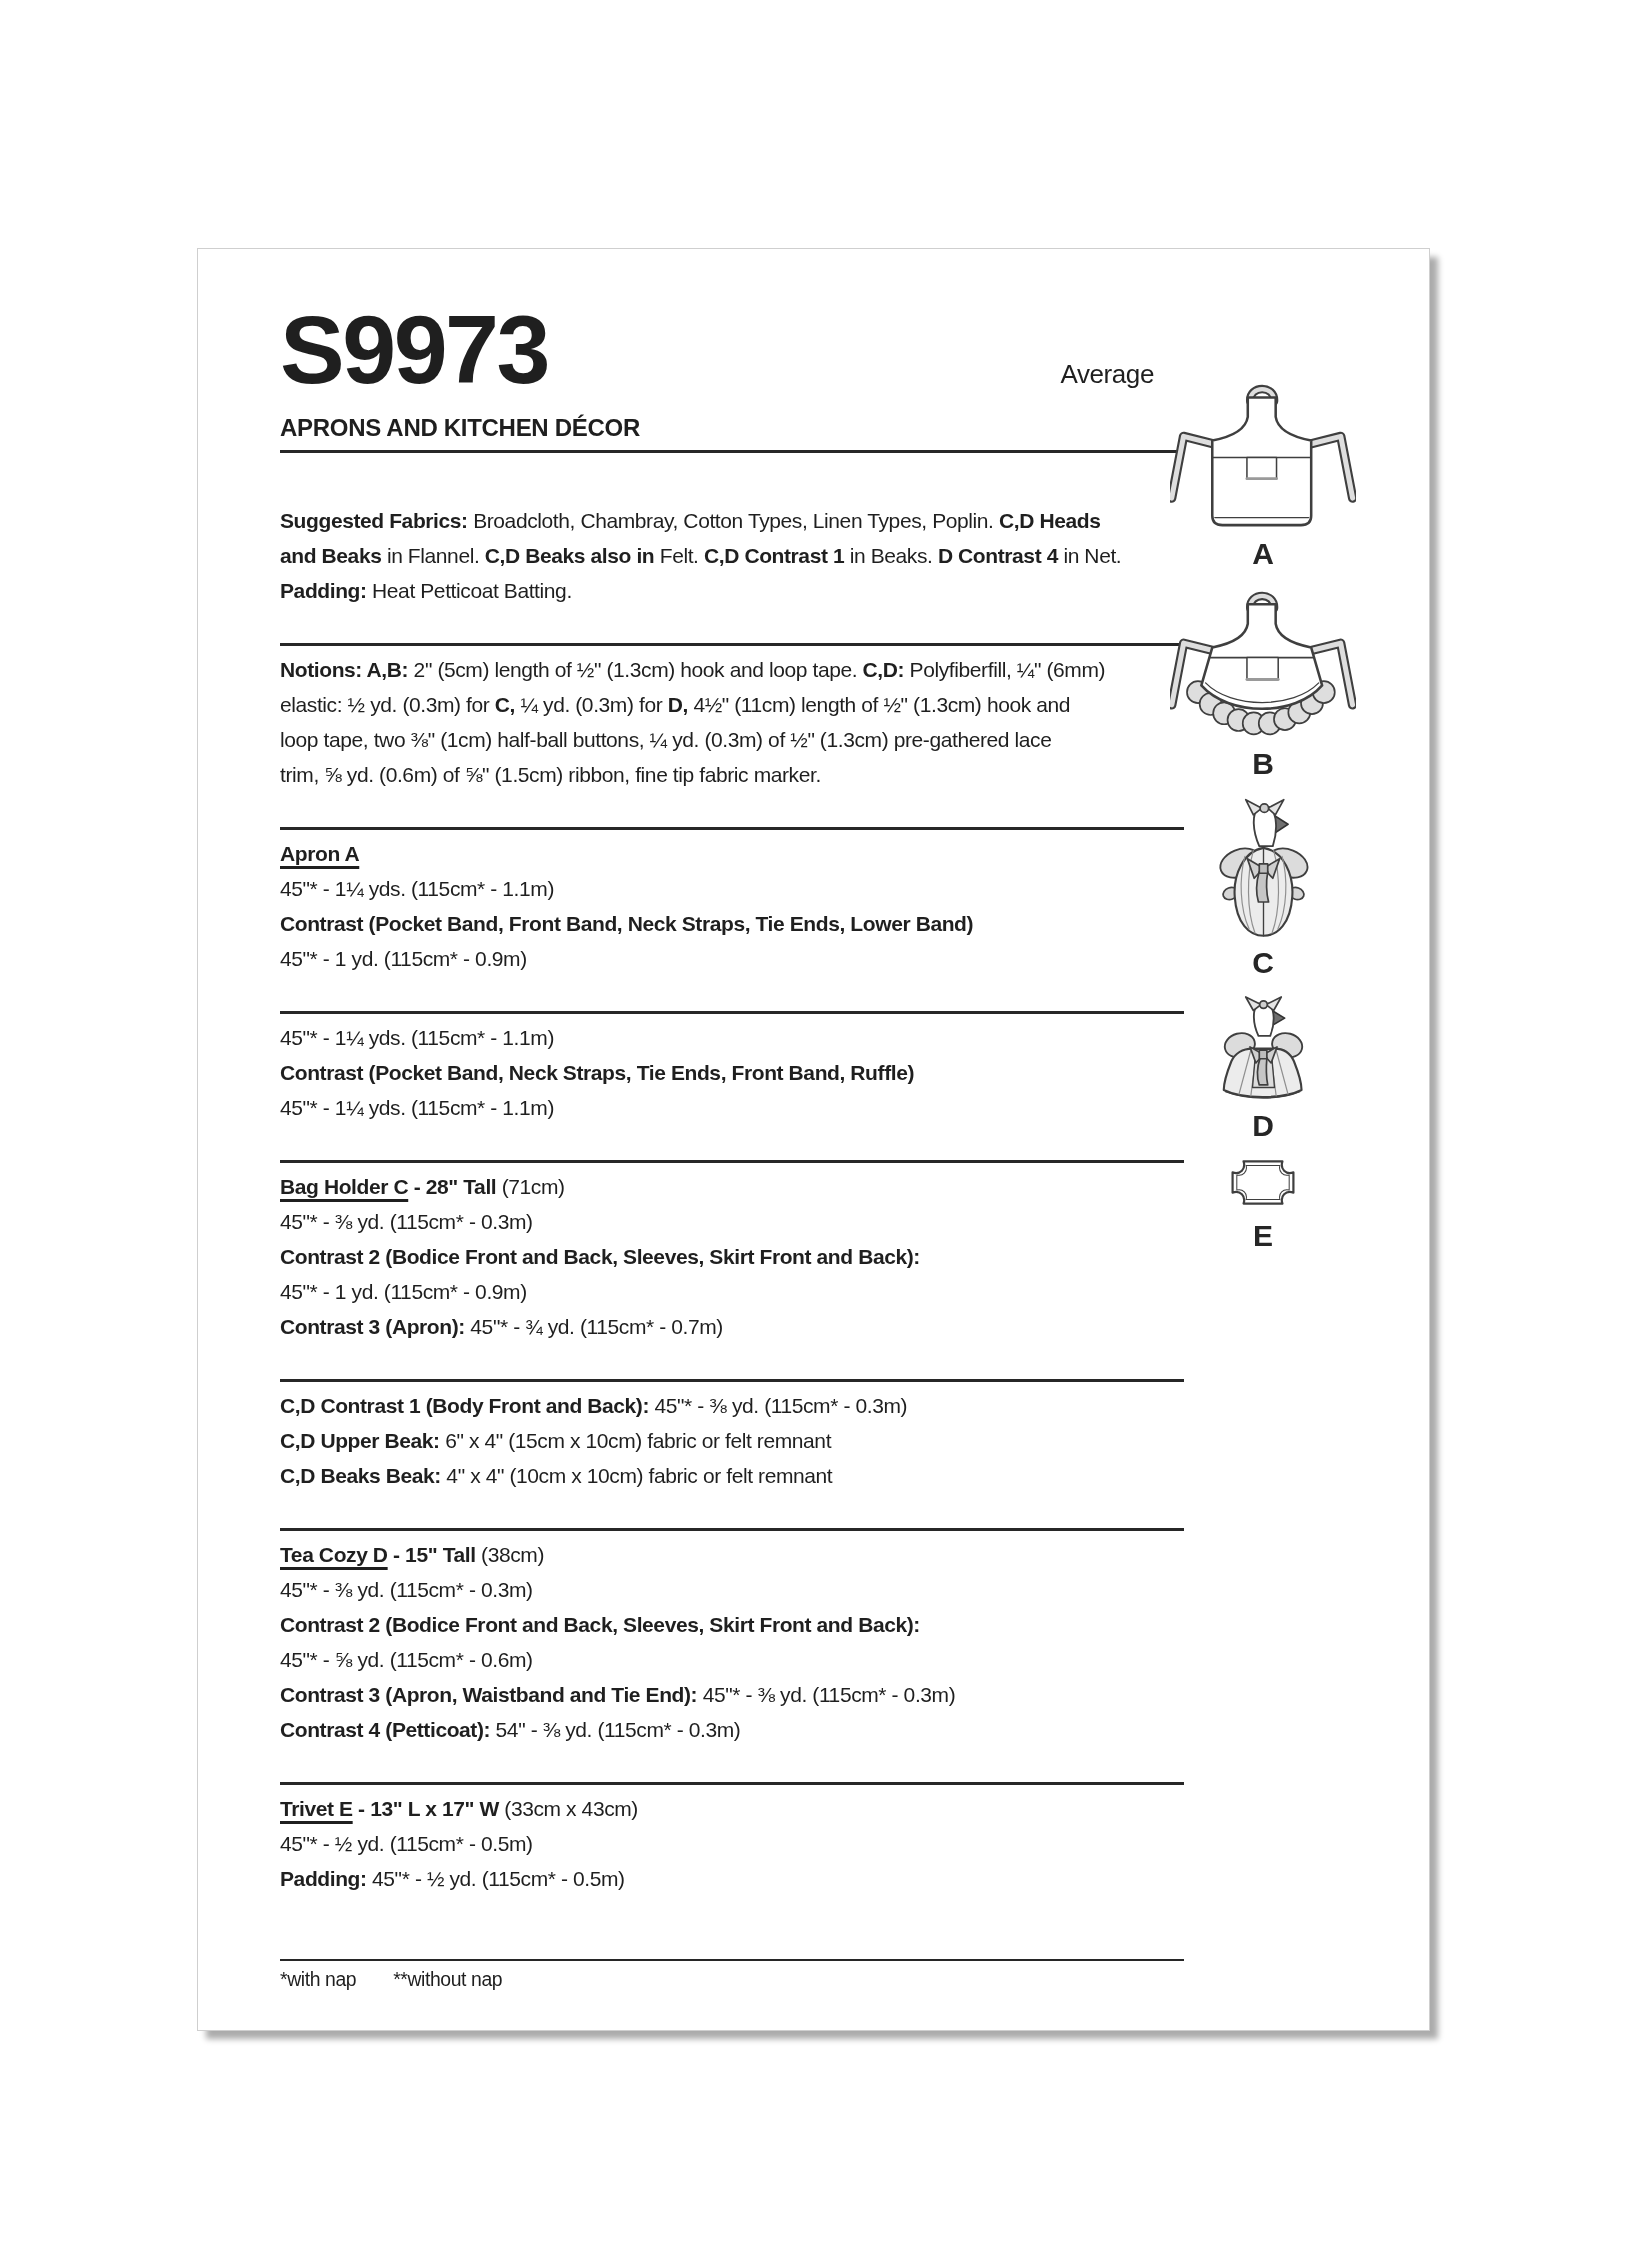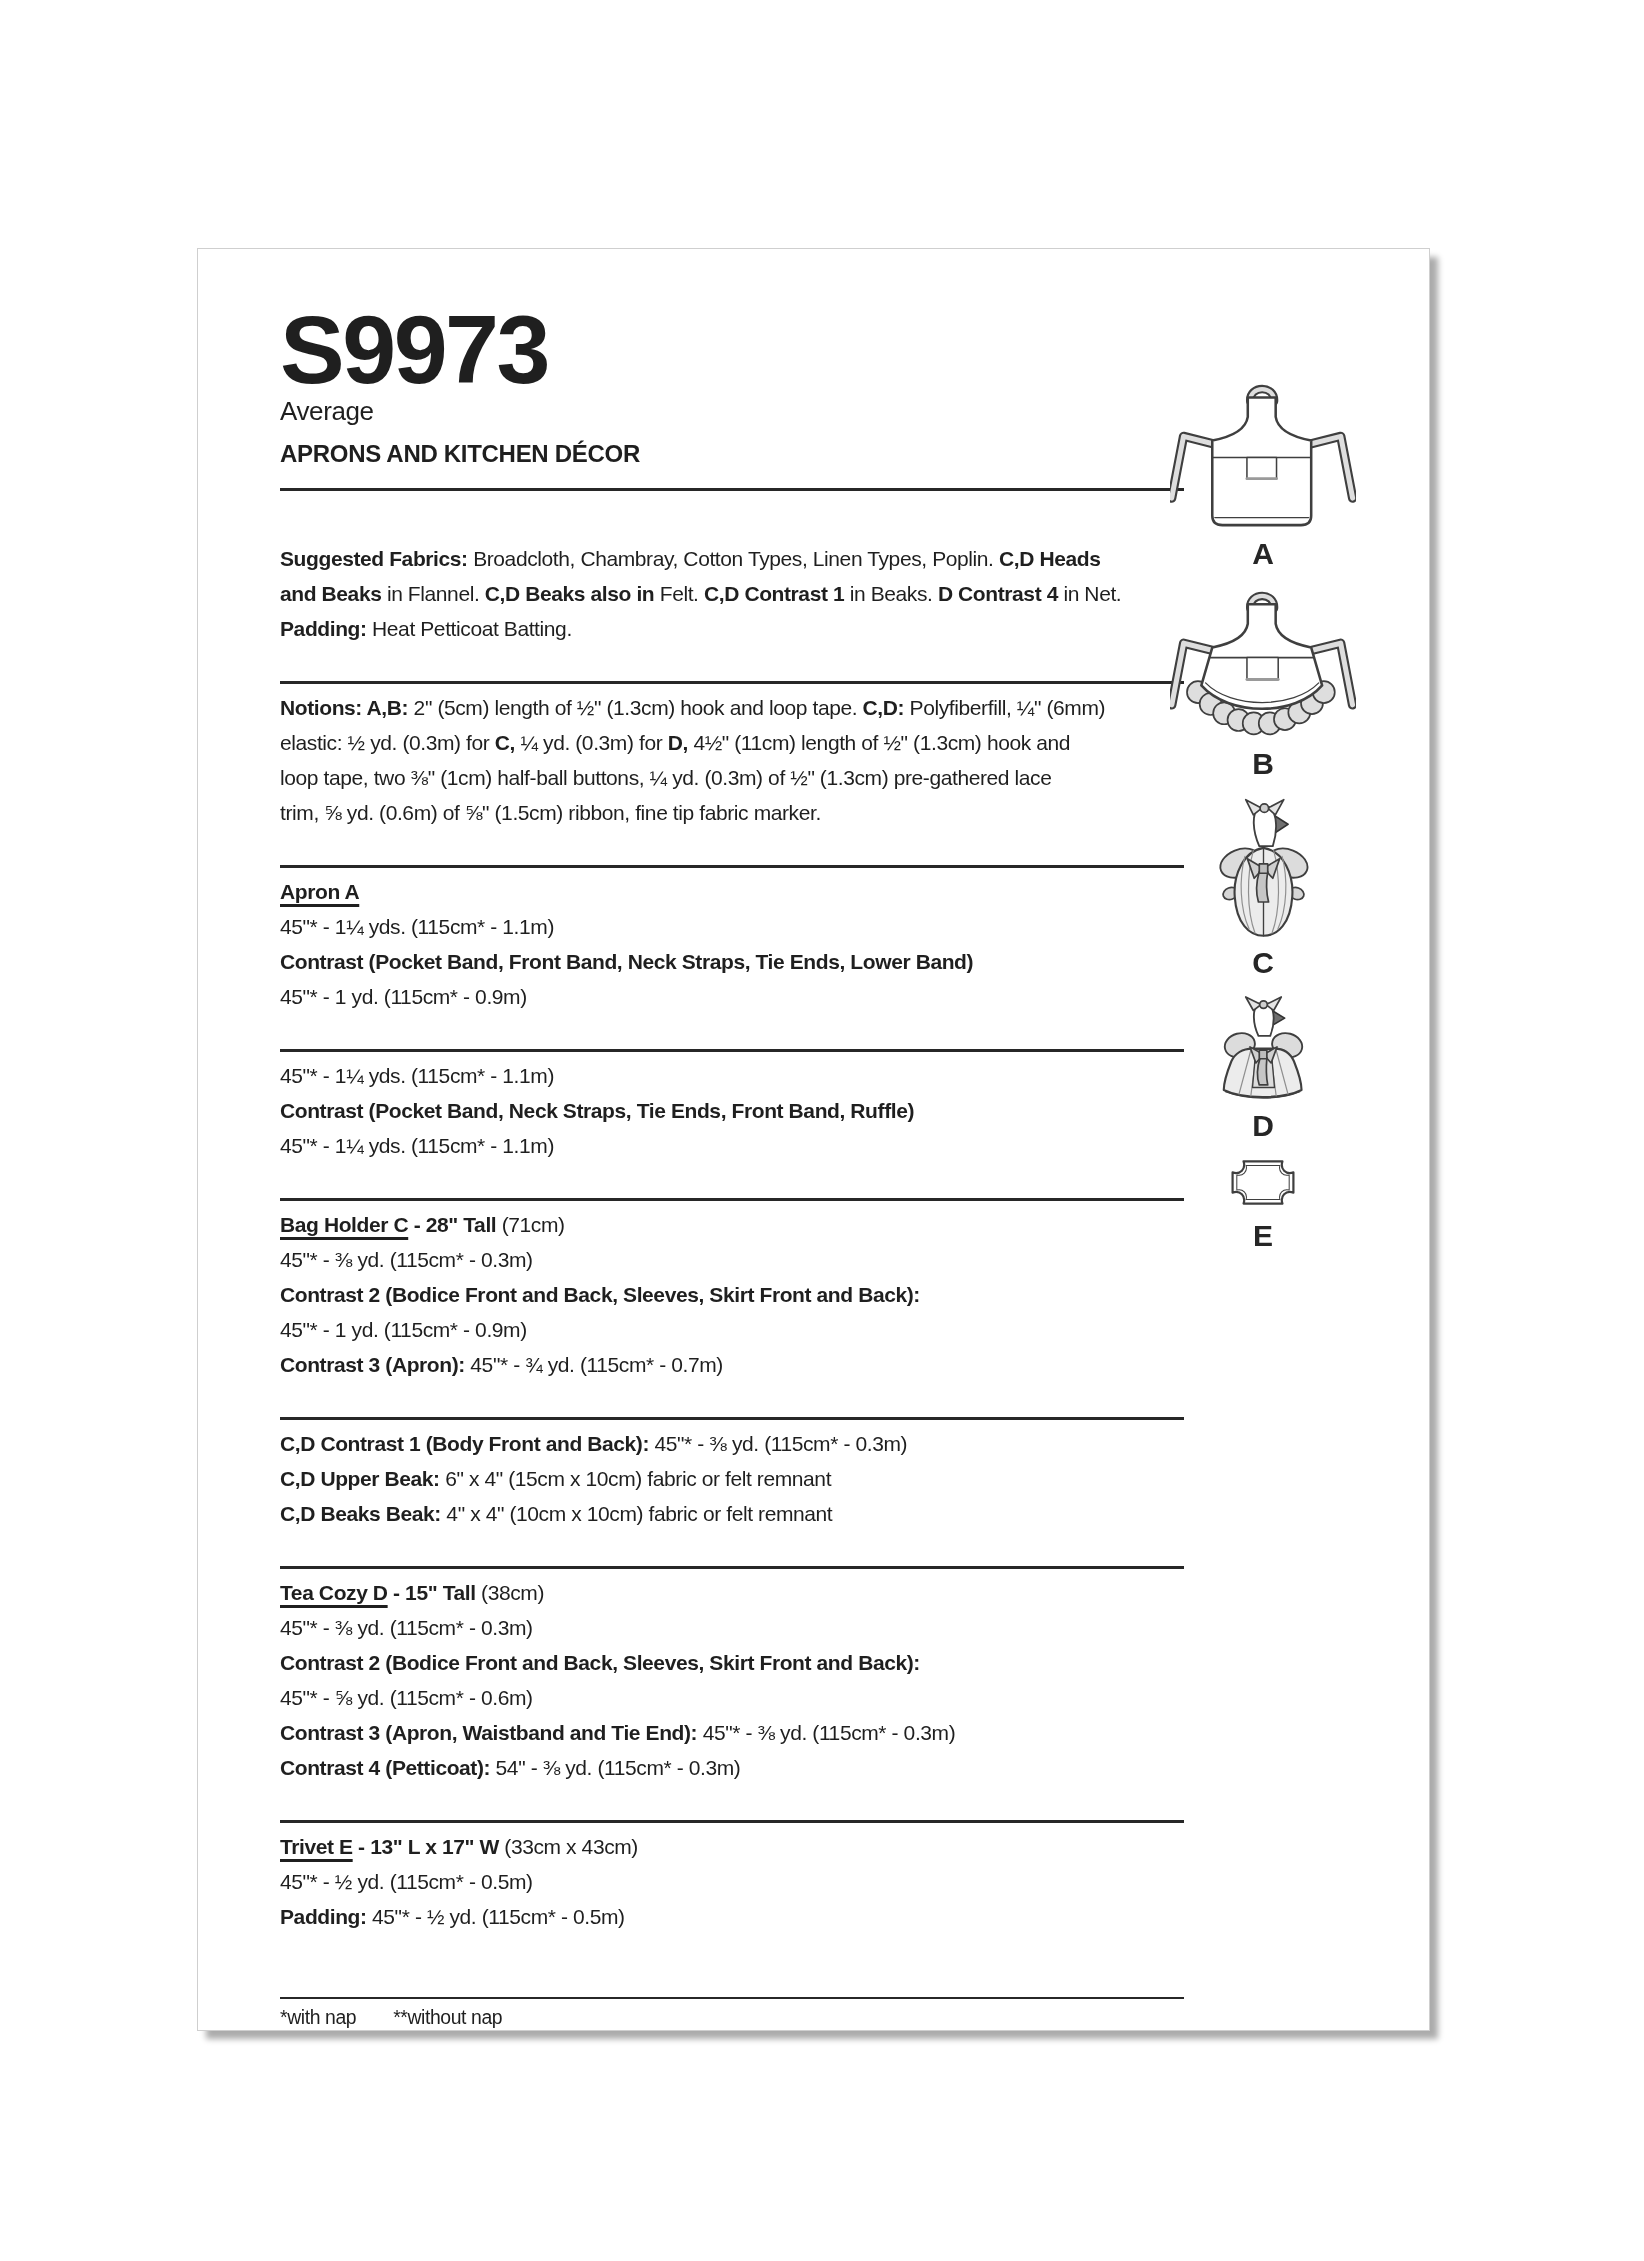--- a/index.html
+++ b/index.html
@@ -10,31 +10,31 @@
   .sheet{
     position:absolute;left:197px;top:248px;width:1231px;height:1781px;
     background:#ffffff;border:0.8px solid #cfcfcf;
     box-shadow:8.5px 8.5px 6px -0.8px rgba(0,0,0,0.33);
   }
   .main{
     position:absolute;left:82px;top:0;width:904px;
   }
   .h1row{
     display:flex;align-items:baseline;justify-content:space-between;
-    margin-top:52px;line-height:1;flex-direction:column;
+    margin-top:52px;line-height:1;
   }
   .pattern-number{
     font-weight:bold;font-size:97px;letter-spacing:-2.5px;line-height:97px;
   }
   .difficulty{
     font-size:26px;letter-spacing:-0.4px;padding-right:30px;
   }
   .page-title{
     margin-top:17px;font-weight:bold;font-size:24px;line-height:25px;letter-spacing:-0.3px;
-    border-bottom:3.4px solid #272727;padding-bottom:22px;
+    border-bottom:3.4px solid #272727;padding-bottom:10px;
   }
   .sec{padding:6px 0 35px 0;border-top:3.4px solid #272727;}
   .sec:first-child{border-top:none;margin-top:44px;}
   .sec:last-child{padding-bottom:63px;}
   .line{
     font-size:21px;line-height:35px;letter-spacing:-0.4px;white-space:nowrap;
   }
   .line .b{font-weight:bold;}
   .line .u{text-decoration:underline;text-decoration-thickness:2.5px;text-underline-offset:5px;}
   .footer-rule{border-top:2.5px solid #272727;}

